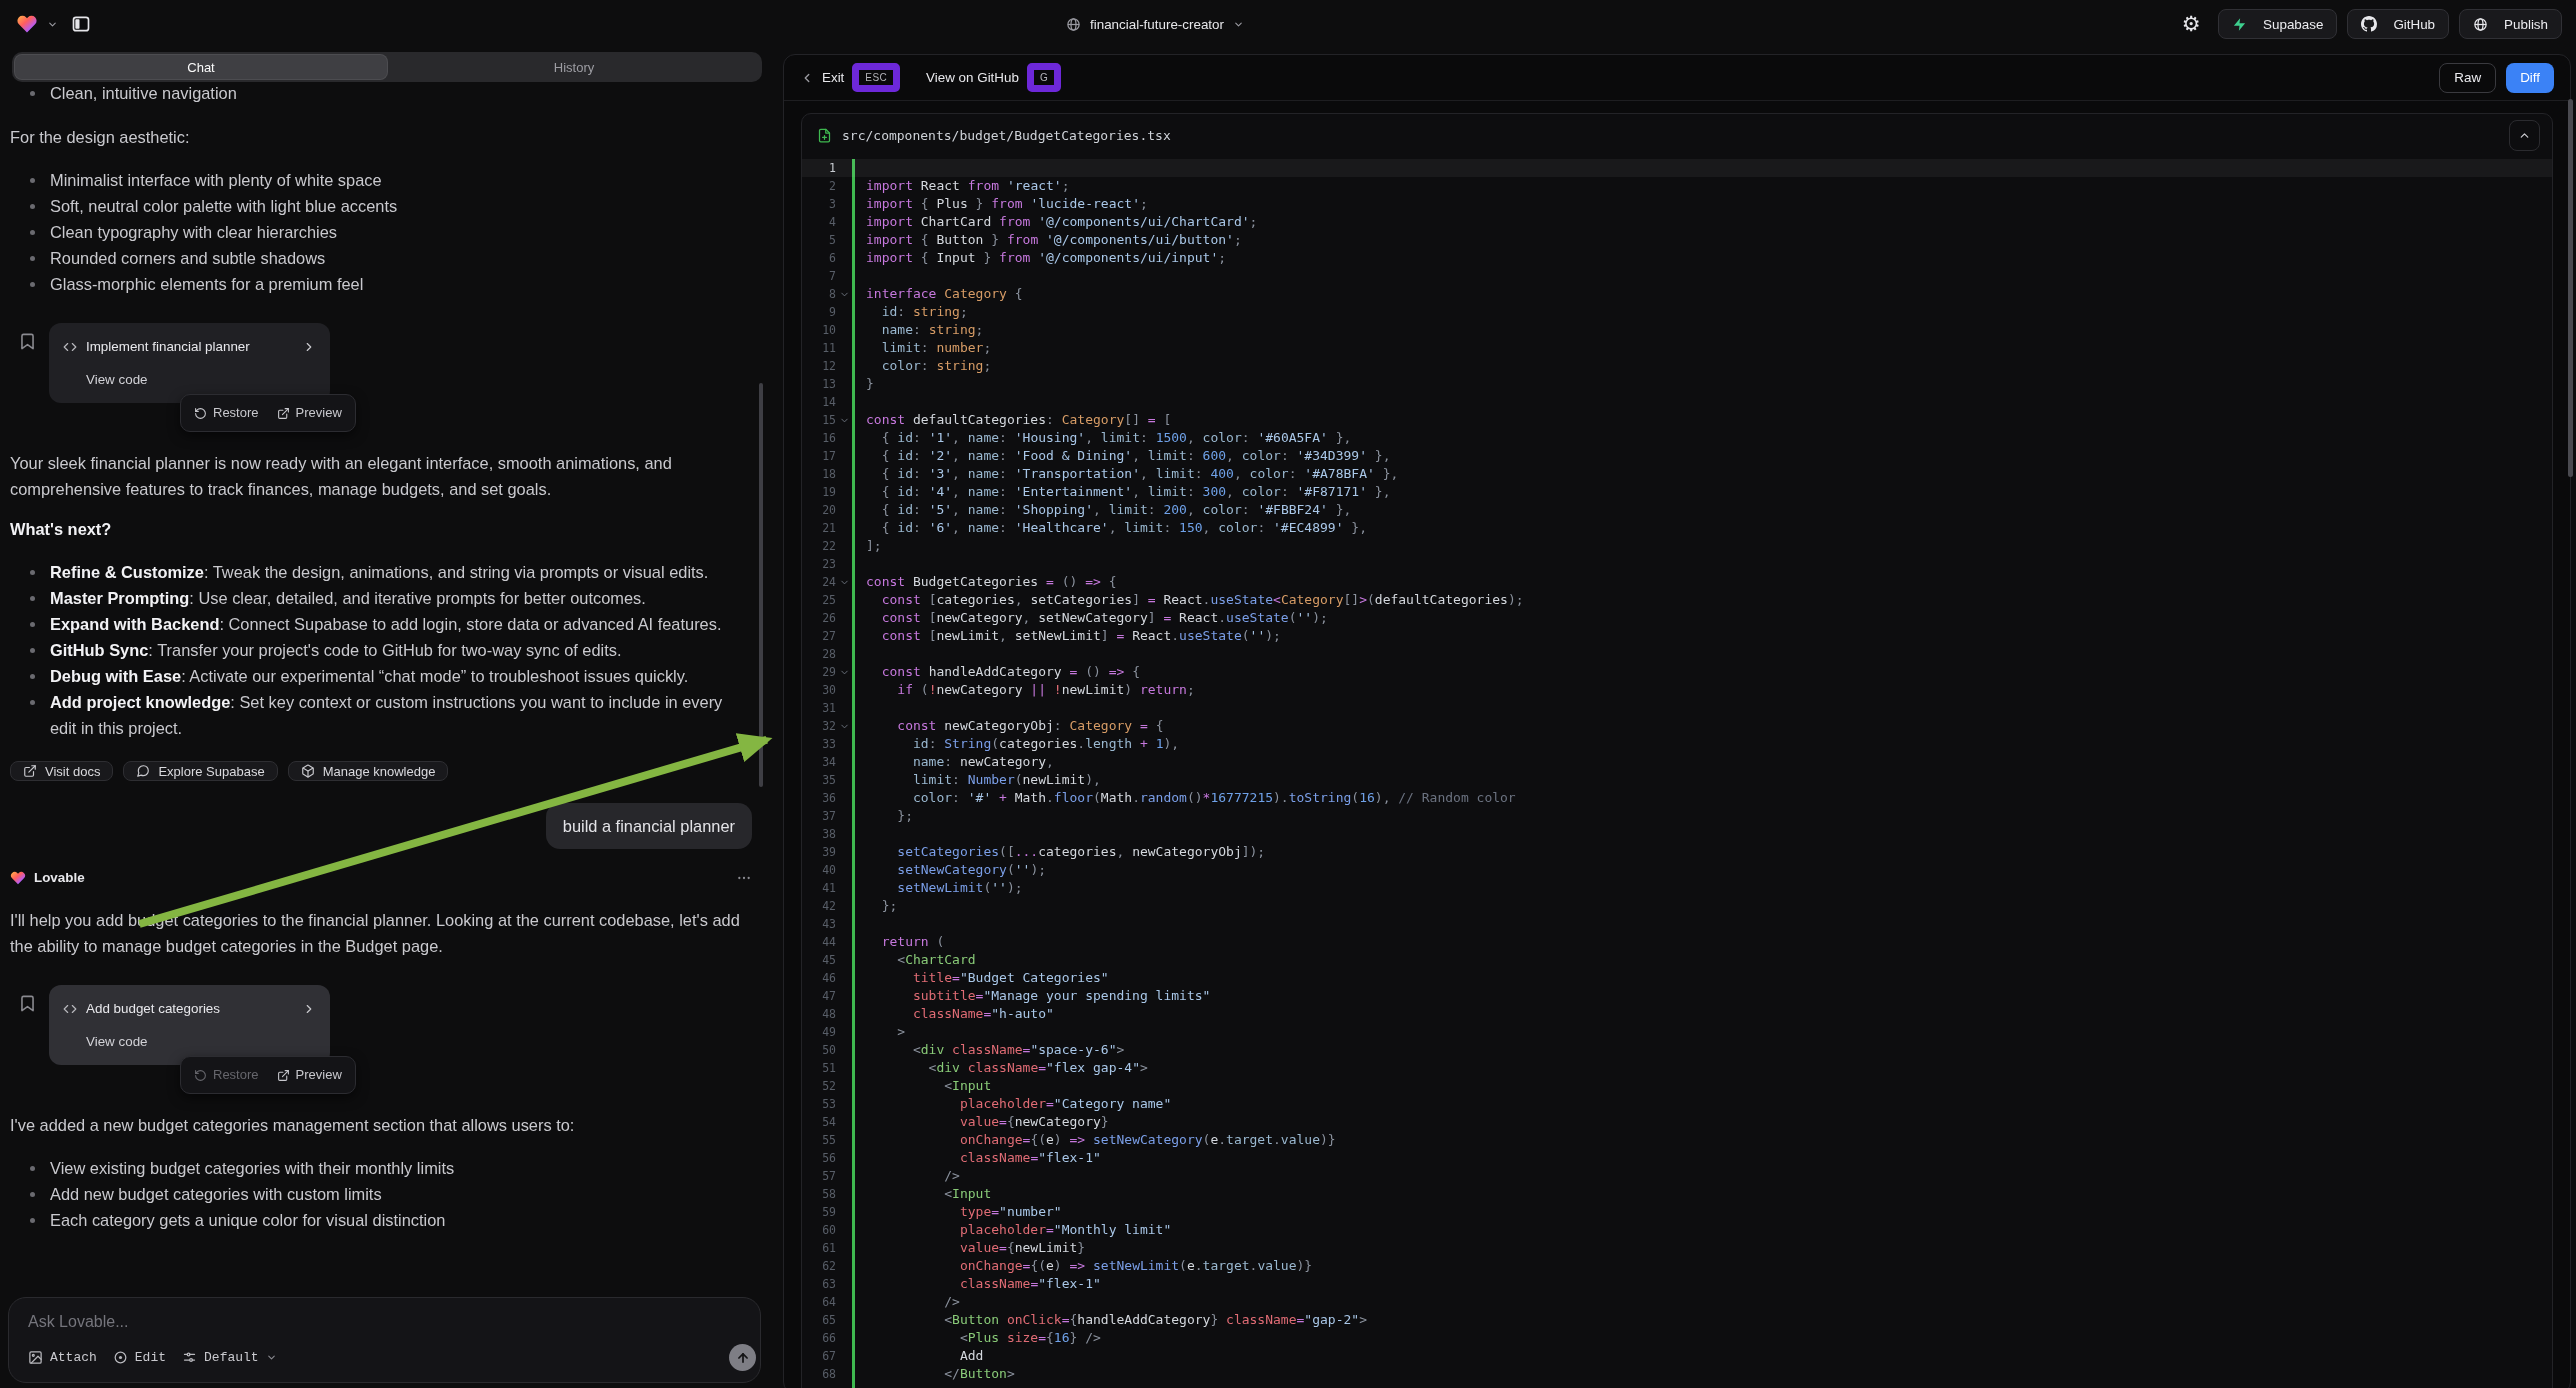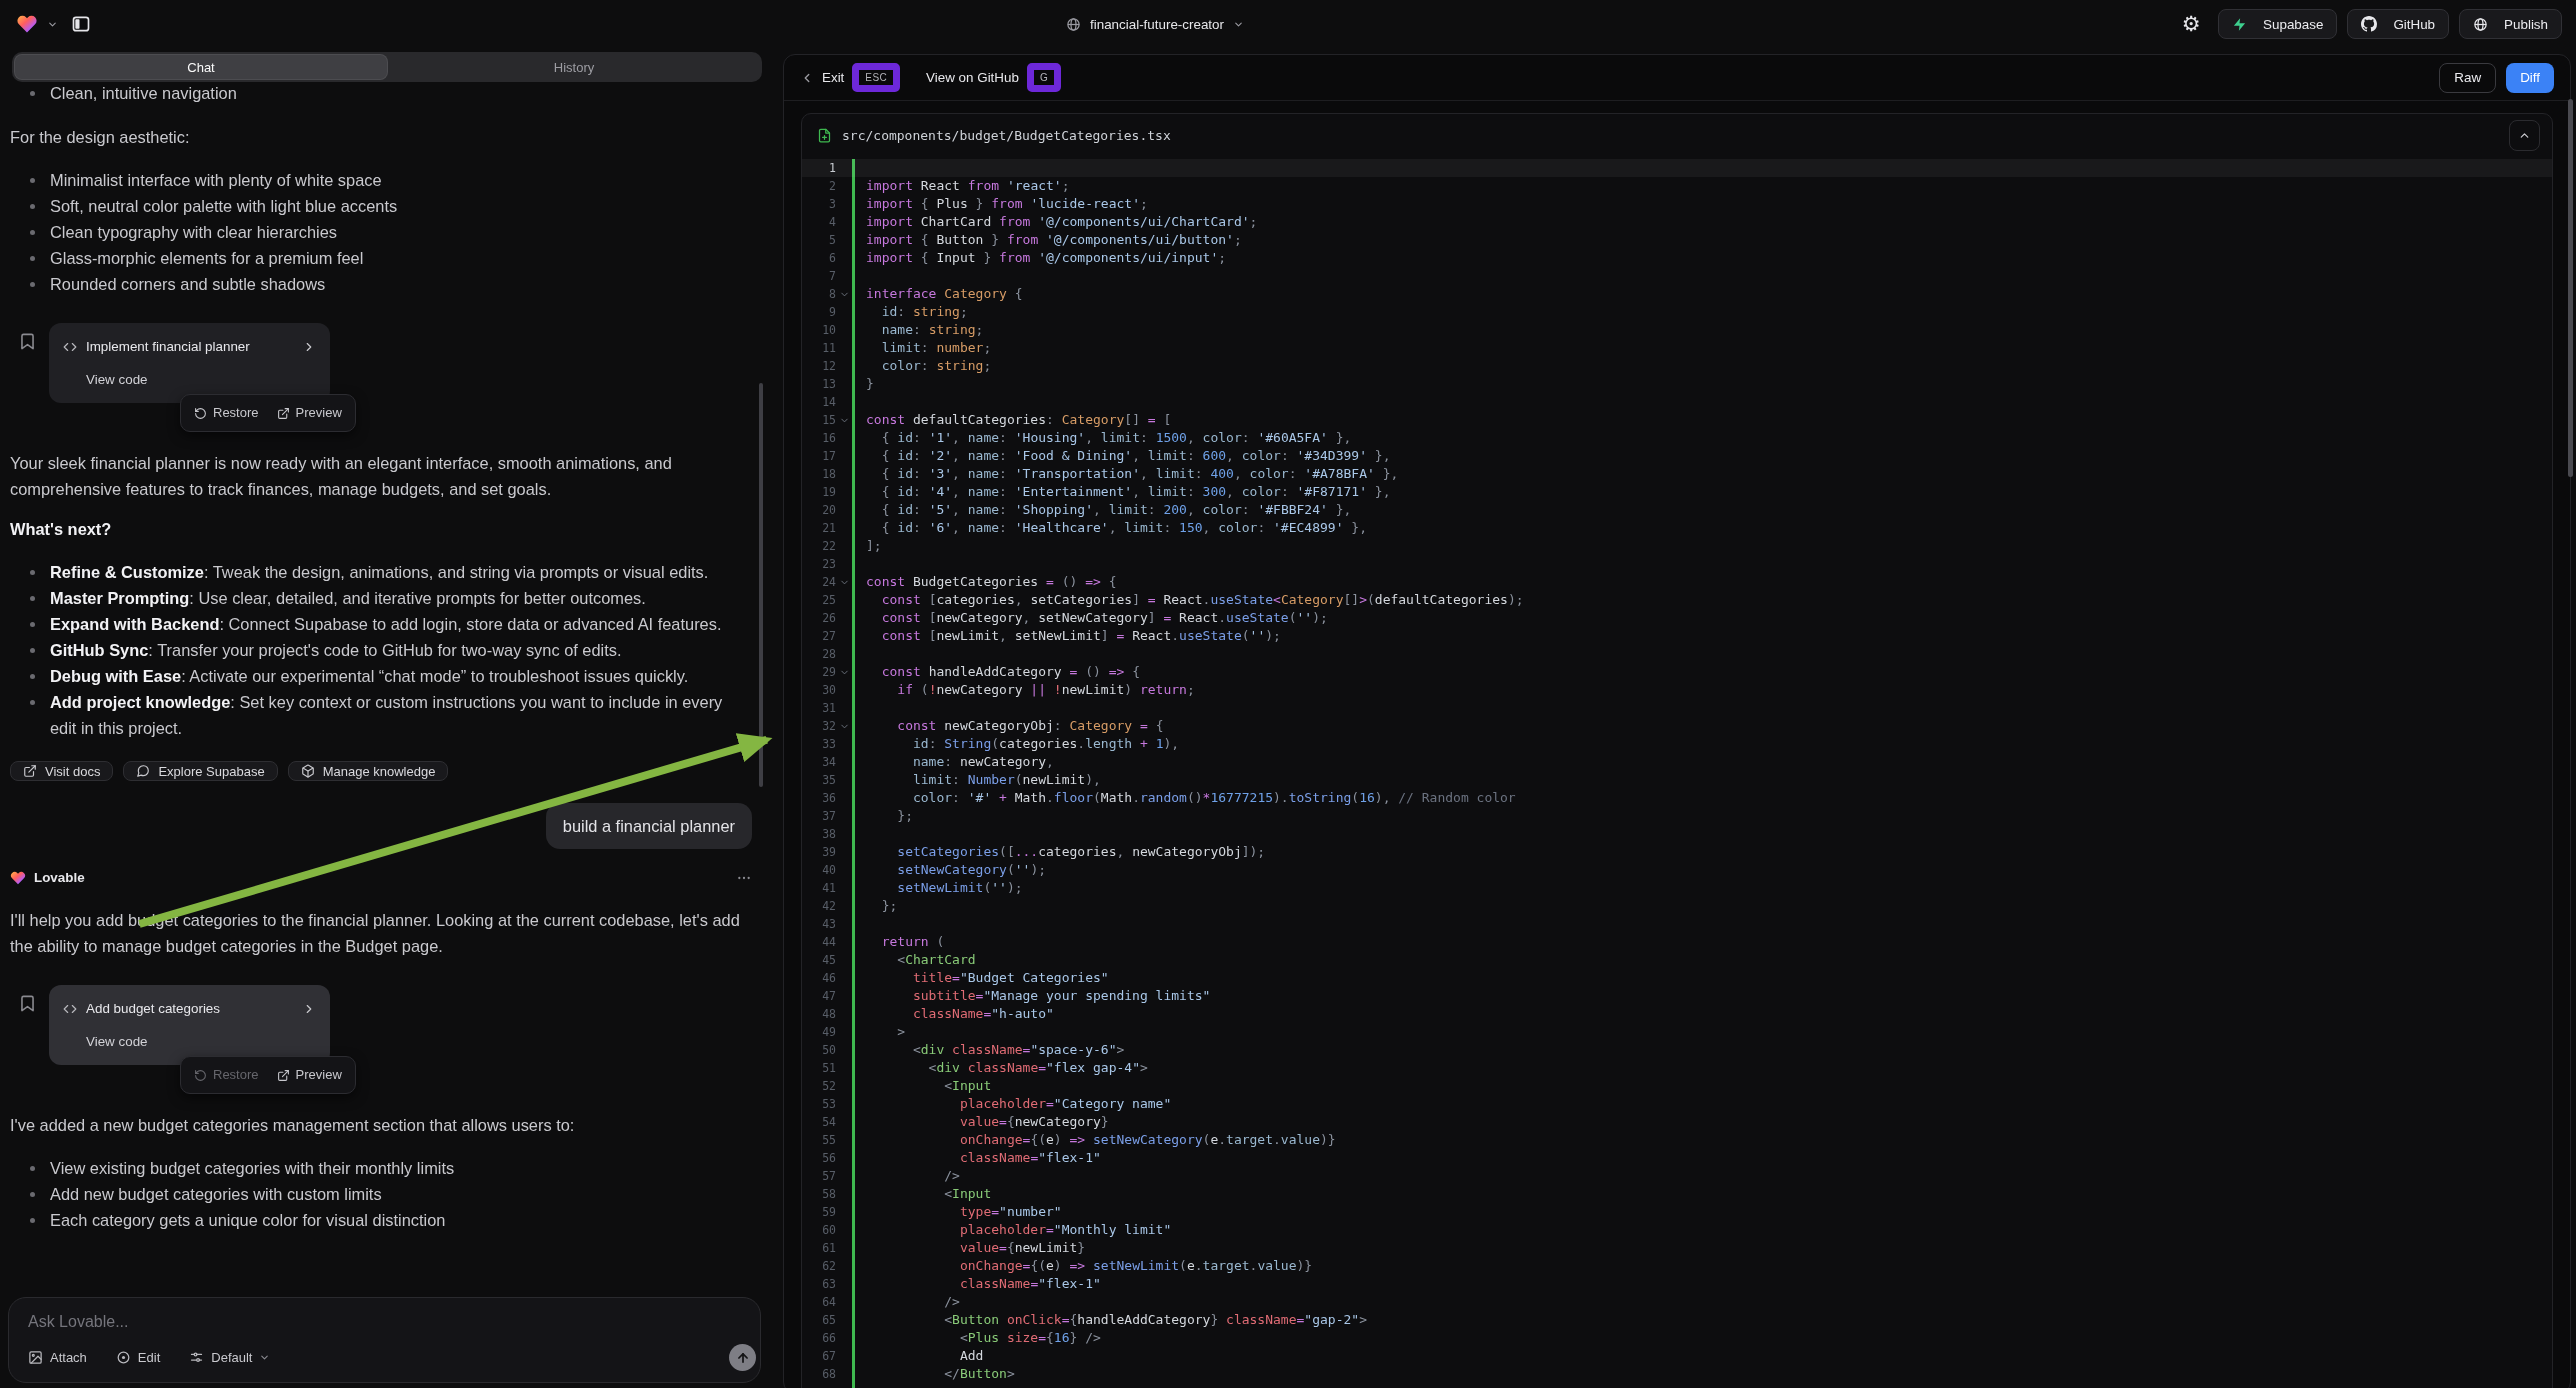--- a/index.html
+++ b/index.html
@@ -67,21 +67,21 @@
   .ahead .name { font-size:13.4px; font-weight:700; color:#E8E8EC; }
   .ahead .sp { flex:1; }
   .ahead .dots { width:16px; height:16px; color:#8A8A90; cursor:pointer; }
 
   .chat-sb { position:absolute; left:759px; top:335px; width:4px; height:404px; background:#3E3E44; border-radius:2px; }
 
   
   .composer { position:absolute; left:8px; bottom:5px; width:753px; height:86px; background:#141417;
     border:1px solid #2A2A2E; border-radius:18px; }
   .ph { position:absolute; left:19px; top:15px; font-size:16px; color:#75757C; }
-  .crow { position:absolute; left:19px; right:4px; bottom:11px; display:flex; align-items:center; gap:29px; }
+  .crow { position:absolute; left:19px; right:4px; bottom:11px; display:flex; align-items:center; gap:16px;font-family:Liberation Mono, monospace; }
   .cact { display:flex; align-items:center; gap:7px; font-size:13px; color:#C9C9CE; cursor:pointer; }
   .cact .icn { width:15px; height:15px; color:#B8B8BD; }
   .cact .cv { width:11px; height:11px; color:#8A8A90; }
   .send { margin-left:auto; width:27px; height:27px; border-radius:50%; background:#7E7E85; border:none;
     display:flex; align-items:center; justify-content:center; cursor:pointer; }
   .send .icn { width:14px; height:14px; color:#141416; }
 
   
   .codepanel { position:absolute; left:783px; top:54px; width:1788px; height:1340px; background:#0A0A0B;
     border:1px solid #232327; border-radius:12px; }
@@ -210,22 +210,22 @@
   </div>
   <div class="msgs">
       <ul class="c-ul">
         <li class="c-li"><span class="dot"></span><span>Clean, intuitive navigation</span></li>
       </ul>
       <div class="c-p">For the design aesthetic:</div>
       <ul class="c-ul mt">
         <li class="c-li"><span class="dot"></span><span>Minimalist interface with plenty of white space</span></li>
         <li class="c-li"><span class="dot"></span><span>Soft, neutral color palette with light blue accents</span></li>
         <li class="c-li"><span class="dot"></span><span>Clean typography with clear hierarchies</span></li>
+        <li class="c-li"><span class="dot"></span><span>Rounded corners and subtle shadows</span></li>
         <li class="c-li"><span class="dot"></span><span>Glass-morphic elements for a premium feel</span></li>
-        <li class="c-li"><span class="dot"></span><span>Rounded corners and subtle shadows</span></li>
       </ul>
       <div class="vrow">
         <span class="icn bm" style="width:19px;height:19px">
           <svg viewBox="0 0 24 24" fill="none" stroke="currentColor" stroke-width="2" stroke-linecap="round" stroke-linejoin="round">
             <path d="M19 21l-7-5-7 5V5a2 2 0 0 1 2-2h10a2 2 0 0 1 2 2z"></path>
           </svg>
         </span>
         <div class="vcard">
           <div class="vc-row1">
             <span class="icn vc-code" style="width:14px;height:14px">

